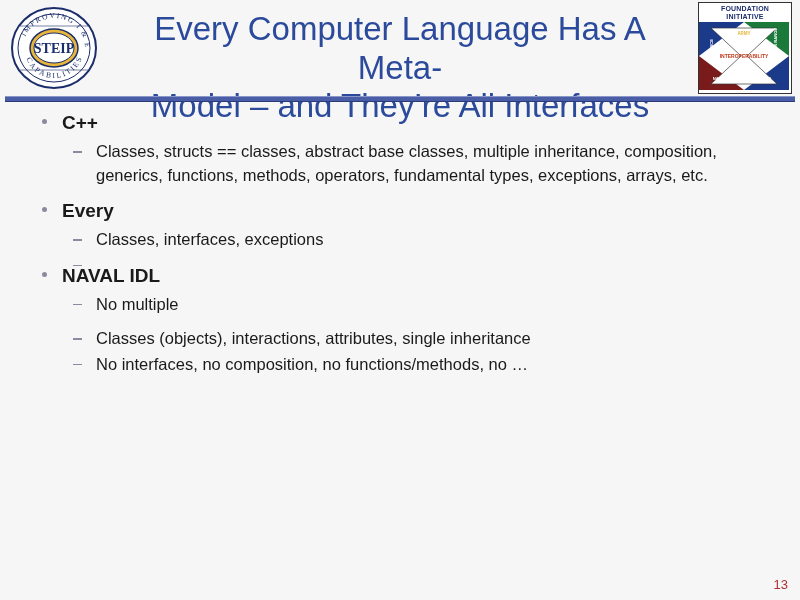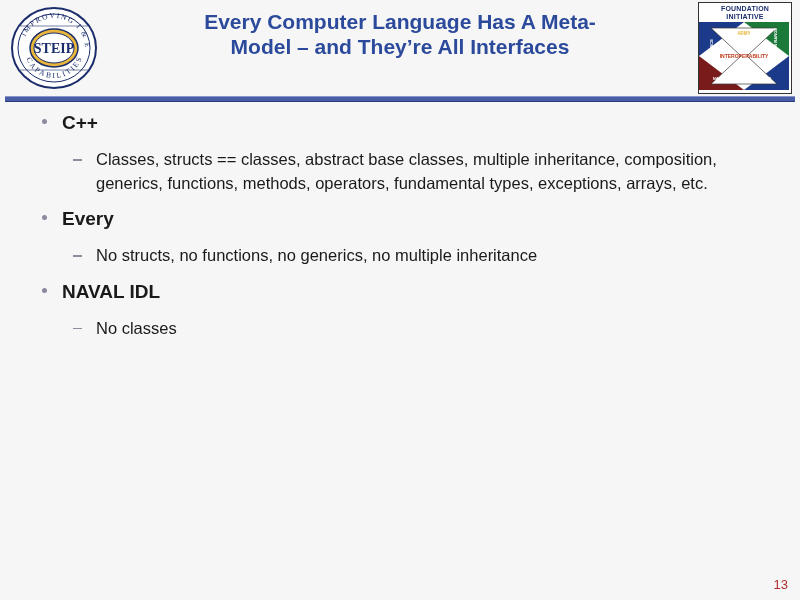--- a/index.html
+++ b/index.html
@@ -23,22 +23,22 @@
   }
   .title-block {
     position: absolute;
     left: 110px;
     right: 110px;
     top: 10px;
     text-align: center;
   }
   .slide-title {
     color: #2b4a9b;
-    font-size: 21px;
-    font-weight: bold;
+    font-size: 33px;
+    font-weight: normal;
     line-height: 1.17;
     letter-spacing: 0px;
     margin: 0;
   }
   .header-rule {
     position: absolute;
     left: 5px;
     right: 5px;
     top: 96px;
     height: 4px;
@@ -102,21 +102,21 @@
   .l1 .bullet {
     position: absolute;
     left: 12px;
     top: 9px;
     width: 5px;
     height: 5px;
     border-radius: 50%;
     background: #8a8aa0;
   }
   .l2-group {
-    margin: 12px 0 11px 0;
+    margin: 4px 0 11px 0;
   }
   .l2 {
     position: relative;
     padding-left: 66px;
     font-size: 16.5px;
     color: #1a1a1a;
     line-height: 23.5px;
     margin: 2px 0 0 0;
   }
   .l2 .dash {
@@ -209,31 +209,44 @@
     </div>
   </div>
 
   <div class="l1">
     <span class="bullet"></span>
     <span>Every</span>
   </div>
   <div class="l2-group">
     <div class="l2">
       <span class="dash"></span>
-      <span>No structs, no functions, no generics, no multiple inheritance</span>
+      <span>Classes, interfaces, exceptions</span>
+    </div>
+    <div class="l2">
+      <span class="dash"></span>
     </div>
   </div>
 
   <div class="l1">
     <span class="bullet"></span>
     <span>NAVAL IDL</span>
   </div>
   <div class="l2-group">
     <div class="l2">
       <span class="dash"></span>
-      <span>No classes</span>
-    </div>
-  </div>
-
+      <span>No multiple</span>
+    </div>
+  </div>
+
+  <div class="l2-group">
+    <div class="l2">
+      <span class="dash"></span>
+      <span>Classes (objects), interactions, attributes, single inheritance</span>
+    </div>
+    <div class="l2">
+      <span class="dash"></span>
+      <span>No interfaces, no composition, no functions/methods, no …</span>
+    </div>
+  </div>
 
 </div>
 
 <div class="page-number">13</div>
 
 </body></html>

